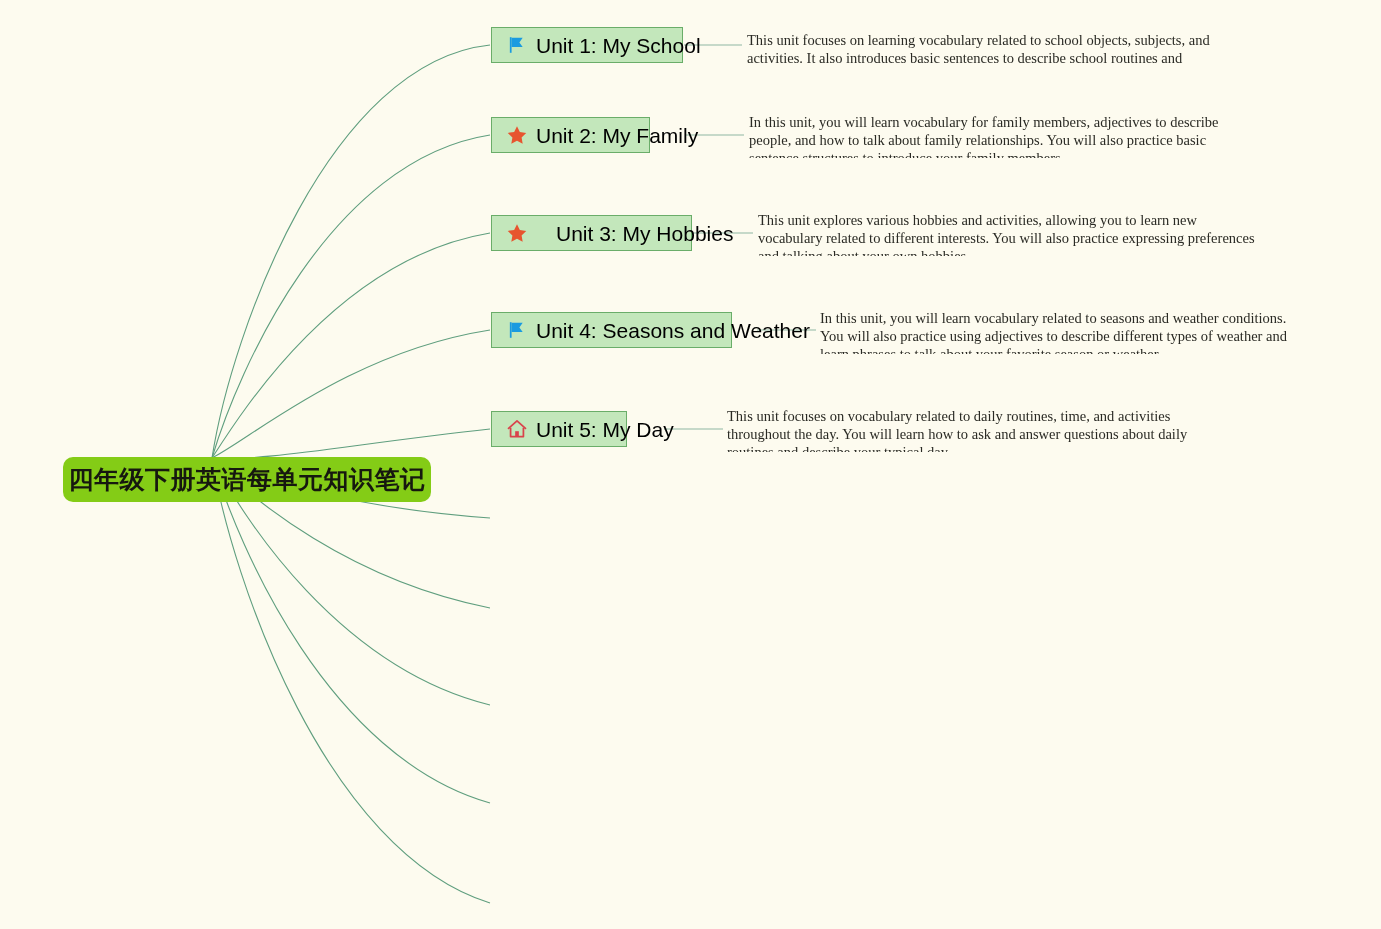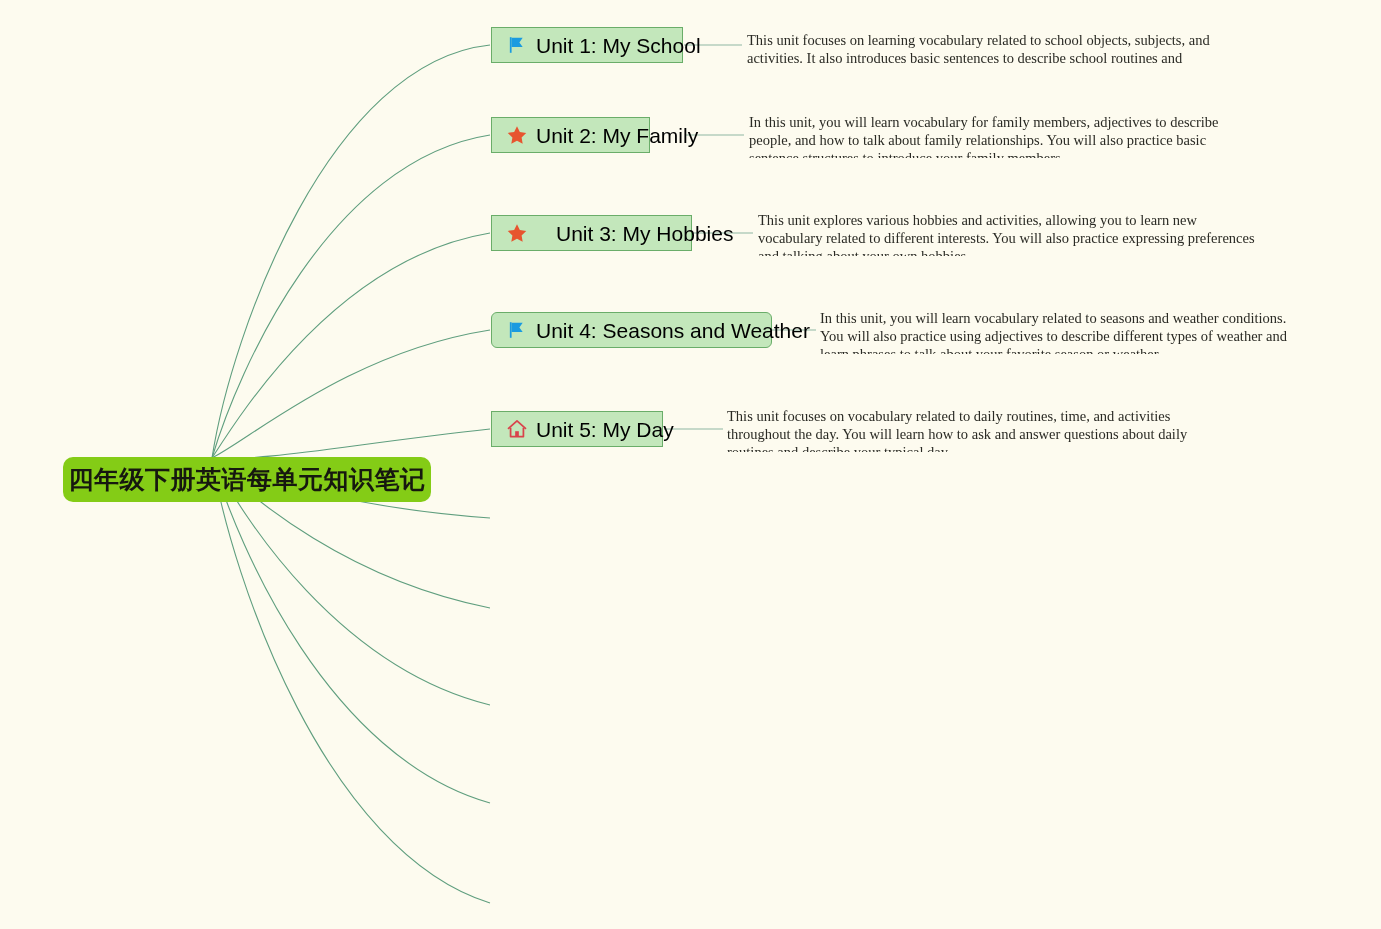--- a/index.html
+++ b/index.html
@@ -135,30 +135,30 @@
   <div class="desc" style="left:749px; top:113px; width:502px; height:45px;">In this unit, you will learn vocabulary for family members, adjectives to describe people, and how to talk about family relationships. You will also practice basic sentence structures to introduce your family members.</div>
 
   <div class="unit-node" style="left:491px; top:215px; width:201px;gap:20px;">
     <svg class="unit-icon" viewBox="0 0 24 24">
       <path d="M12 2.4 L15.1 8.7 L22.1 9.7 L17.0 14.6 L18.2 21.5 L12 18.2 L5.8 21.5 L7.0 14.6 L1.9 9.7 L8.9 8.7 Z" fill="#e7552f"></path>
     </svg>
     <span class="unit-label">Unit 3: My Hobbies</span>
   </div>
   <div class="desc" style="left:758px; top:211px; width:502px; height:45px;">This unit explores various hobbies and activities, allowing you to learn new vocabulary related to different interests. You will also practice expressing preferences and talking about your own hobbies.</div>
 
-  <div class="unit-node" style="left:491px; top:312px; width:281px;border-radius:6px;">
+  <div class="unit-node" style="left:491px; top:312px; width:241px;">
     <svg class="unit-icon" viewBox="0 0 24 24">
       <rect x="4.2" y="3.5" width="1.9" height="17" fill="#1a9be0"></rect>
       <path d="M6.1 4.2 H18.2 L14.6 9.2 L18.2 14.2 H6.1 Z" fill="#1a9be0"></path>
     </svg>
     <span class="unit-label">Unit 4: Seasons and Weather</span>
   </div>
   <div class="desc" style="left:820px; top:309px; width:480px; height:45px;">In this unit, you will learn vocabulary related to seasons and weather conditions. You will also practice using adjectives to describe different types of weather and learn phrases to talk about your favorite season or weather.</div>
 
-  <div class="unit-node" style="left:491px; top:411px; width:172px;">
+  <div class="unit-node" style="left:491px; top:411px; width:136px;">
     <svg class="unit-icon" viewBox="0 0 24 24">
       <path d="M2.8 11.4 L12 3.2 L21.2 11.4" fill="none" stroke="#d9434b" stroke-width="1.9" stroke-linecap="round" stroke-linejoin="round"></path>
       <path d="M5.0 10.6 V20.2 H19.0 V10.6" fill="none" stroke="#d9434b" stroke-width="1.9" stroke-linejoin="round"></path>
       <rect x="10.0" y="14.4" width="4.0" height="5.8" fill="#d9434b"></rect>
     </svg>
     <span class="unit-label">Unit 5: My Day</span>
   </div>
   <div class="desc" style="left:727px; top:407px; width:502px; height:45px;">This unit focuses on vocabulary related to daily routines, time, and activities throughout the day. You will learn how to ask and answer questions about daily routines and describe your typical day.</div>
 
 </div>

